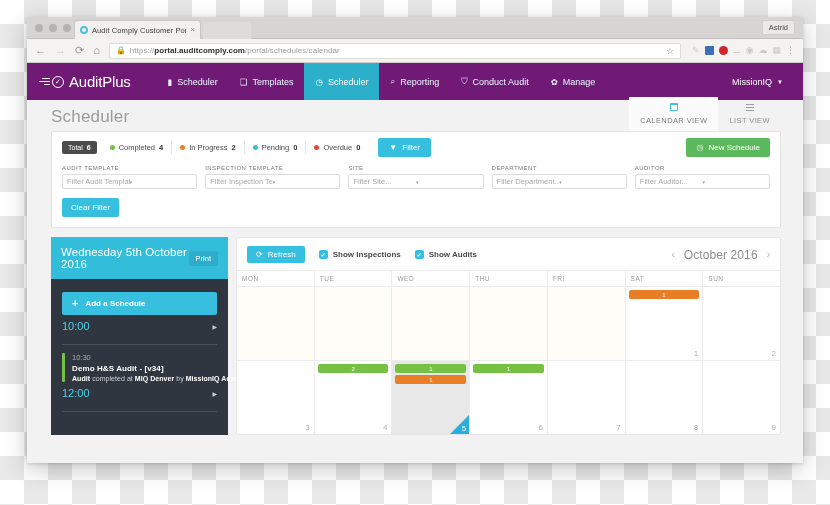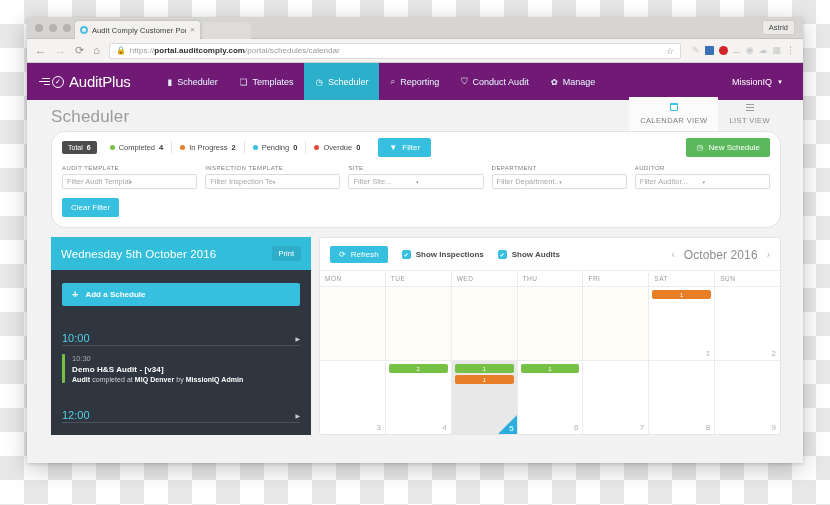--- a/index.html
+++ b/index.html
@@ -127,21 +127,21 @@
     width:8px;height:8px;background:#3fc0dd;border-radius:1px;
     position:relative; display:inline-block;
   }
   .vtab .cal-ic:after{ content:""; position:absolute; left:1px; top:2px; right:1px; bottom:1px; background:#fff; }
   .vtab .list-ic { display:flex; flex-direction:column; gap:1.4px; }
   .vtab .list-ic i { width:8px;height:1.4px;background:#9a9a9a;display:block; }
 
   
   .filtercard {
     margin:0 22px 0 24px; background:#fff; border:1px solid #e3e3e3;
-    border-radius:14px; padding:7px 10px 10px;
+    border-radius:2px; padding:7px 10px 10px;
   }
   .badgerow { display:flex; align-items:center; gap:0; height:16px; }
   .badge {
     display:flex; align-items:center; gap:4px; font-size:7.5px;
     color:#4b4b4b; padding:0 8px; border-right:1px solid #e6e6e6; height:13px;
   }
   .badge:last-of-type{ border-right:none; }
   .badge.total {
     background:#4c4c4c; color:#fff; border-radius:2px; padding:2px 6px;
     height:13px; border-right:none; margin-right:5px; font-size:7px;
@@ -172,39 +172,39 @@
   .select .ar { font-size:5px; color:#9a9a9a; }
   .clearbtn {
     margin-top:9px; background:#37bfe0; color:#fff; border:none; border-radius:2px;
     font-size:8px; padding:5px 9px; cursor:pointer; font-family:inherit;
   }
 
   
   .mainrow { display:flex; gap:8px; margin:9px 22px 0 24px; align-items:stretch; }
 
   
-  .sidebar { width:260px; background:#2f3640; flex:none; }
+  .sidebar { width:177px; background:#2f3640; flex:none; }
   .sb-head {
     background:#32bedb; padding:9px 10px; display:flex; align-items:center;
   }
   .sb-date { color:#fff; font-size:11.5px; flex:1; letter-spacing:.1px; }
   .printbtn {
     background:#2eadc8; color:#fff; border:none; border-radius:2px;
     font-size:7.5px; padding:3px 7px; cursor:pointer; font-family:inherit;
   }
   .sb-body { padding:13px 11px 0; }
   .addbtn {
     width:100%; background:#37bfe0; color:#fff; border:none; border-radius:2px;
     font-size:8px; font-weight:bold; padding:6px 0; display:flex; align-items:center;
     gap:7px; padding-left:10px; cursor:pointer; font-family:inherit;
   }
   .addbtn .plus { font-size:11px; line-height:1; }
   .slot {
-    display:flex; align-items:center; margin-top:26px;
-    border-bottom:1px solid #4a525c; padding-bottom:1px;
+    display:flex; align-items:center; margin-top:5px;
+    border-bottom:1px solid #4a525c; padding-bottom:12px;
   }
   .slot-time { color:#4fd3e8; font-size:11px; flex:1; }
   .slot-ar { color:#c8ccd1; font-size:6px; }
   .ev { display:flex; gap:7px; margin-top:8px; }
   .ev-bar { width:3px; border-radius:1px; flex:none; }
   .ev-time { font-size:7.5px; color:#a5abb3; margin-bottom:2px; }
   .ev-title { font-size:8px; color:#fff; font-weight:bold; margin-bottom:2px; letter-spacing:.1px; }
   .ev-sub { font-size:7px; color:#cfd3d8; letter-spacing:.05px; white-space:nowrap; }
   .ev-sub b { color:#fff; font-weight:bold; }
 

